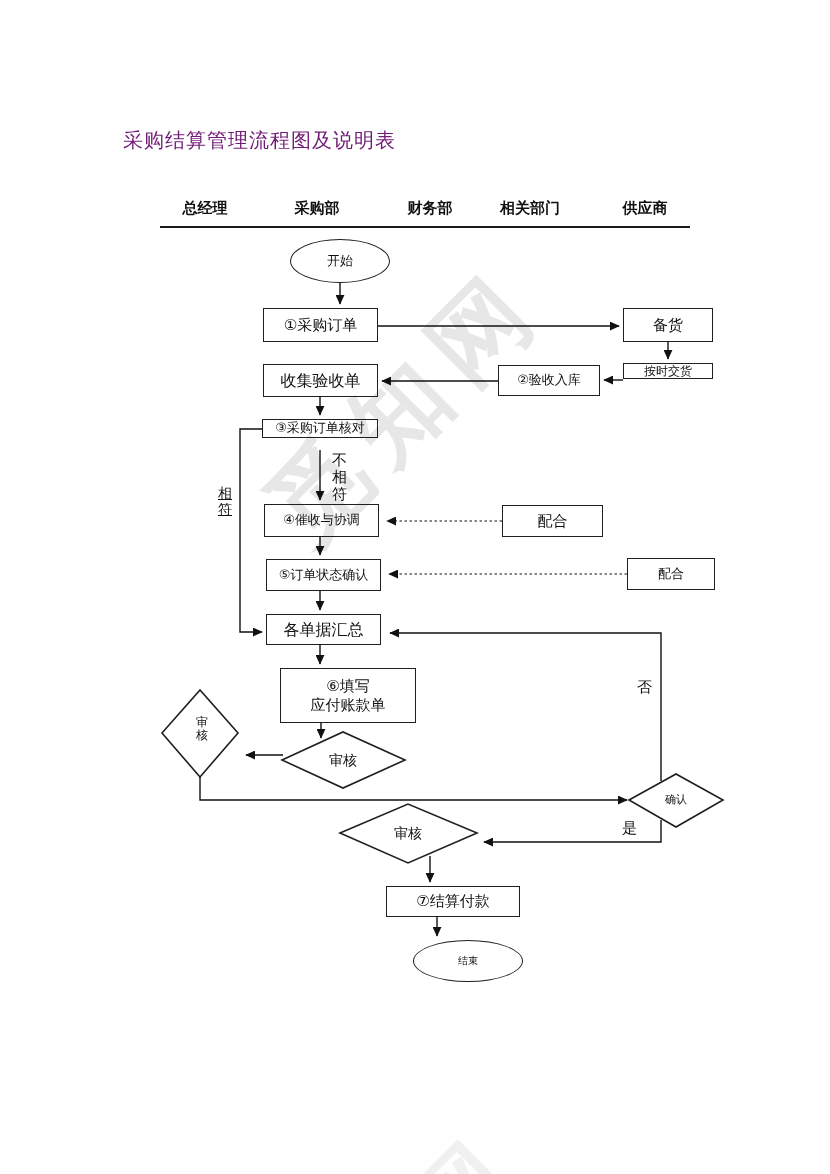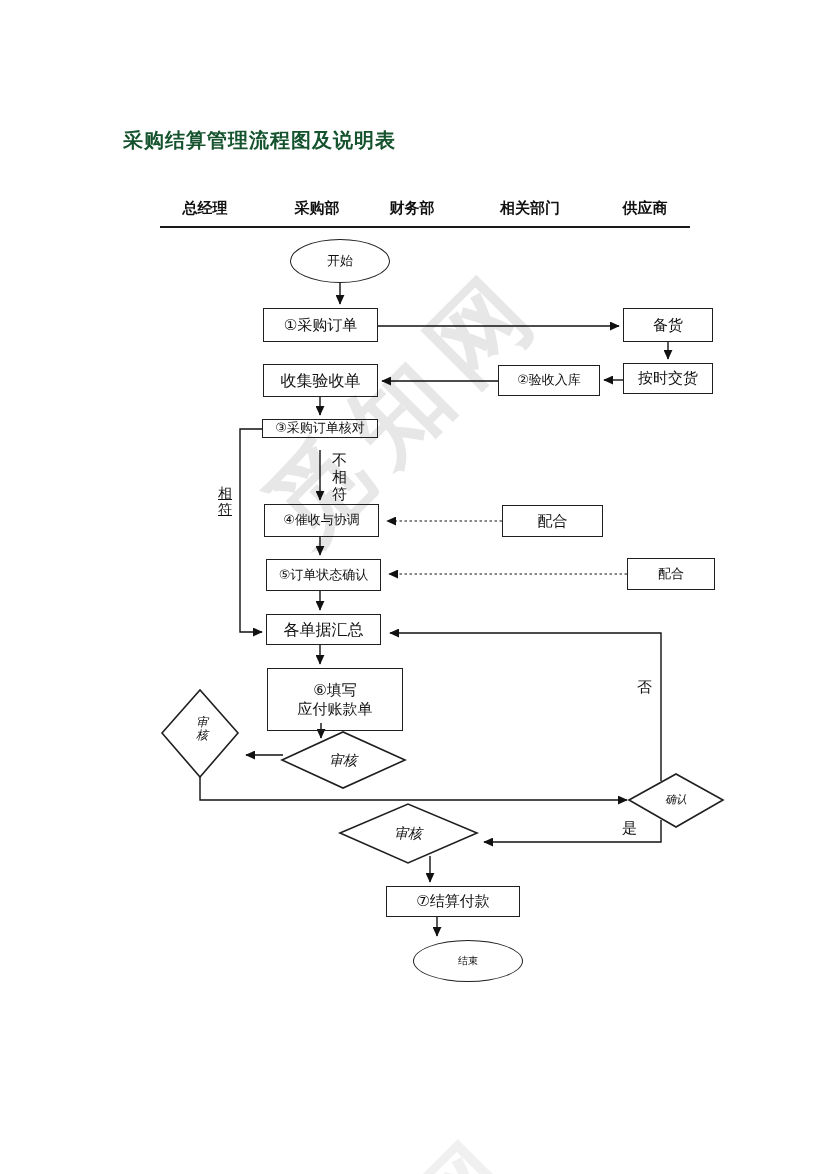--- a/index.html
+++ b/index.html
@@ -1,28 +1,28 @@
 <!DOCTYPE html>
 <html><head>
 <meta charset="utf-8">
 <style>
   html,body{margin:0;padding:0;background:#fff;}
   .page{
     position:relative;width:830px;height:1174px;background:#fff;overflow:hidden;
     font-family:"Liberation Sans","DejaVu Sans",sans-serif;color:#111;
   }
-  .title{position:absolute;left:123px;top:127px;font-size:20px;font-weight:bold;color:#14532d;margin:0;letter-spacing:1px;}
+  .title{position:absolute;left:123px;top:127px;font-size:20px;font-weight:normal;color:#701a75;margin:0;letter-spacing:1px;}
   .lane-label{position:absolute;top:199px;transform:translateX(-50%);font-size:15px;font-weight:bold;white-space:nowrap;}
   .lane-underline{position:absolute;left:160px;top:226px;width:530px;height:0;border-top:2px solid #1a1a1a;}
   .node{
     position:absolute;display:flex;flex-direction:column;align-items:center;justify-content:center;
     border:1.6px solid #1f1f1f;background:transparent;text-align:center;line-height:1.25;box-sizing:border-box;
   }
   .ellipse{border-radius:50%;}
-  .dlabel{position:absolute;text-align:center;line-height:1.15;font-style:italic;}
+  .dlabel{position:absolute;text-align:center;line-height:1.15;}
   .vtext{word-break:break-all;line-height:1.12;text-align:right;}
   .edge-label{position:absolute;line-height:1.12;}
   svg.connectors{position:absolute;left:0;top:0;}
   .watermark{
     position:absolute;font-weight:bold;color:#e7e7e7;text-align:center;white-space:nowrap;
     pointer-events:none;user-select:none;z-index:0;
   }
   .wm1{left:225px;top:350px;width:360px;height:110px;line-height:110px;font-size:95px;letter-spacing:18px;transform:rotate(-45deg);}
   .wm2{left:405px;top:1141px;width:110px;height:110px;line-height:110px;font-size:95px;transform:rotate(-45deg);color:#f0f0f0;}
   .layer{position:absolute;left:0;top:0;z-index:1;}
@@ -34,21 +34,21 @@
 
   <div class="watermark wm1">觅知网</div>
   <div class="watermark wm2">网</div>
 
   <div class="layer" style="width:830px;height:1174px;">
 
     <h1 class="title">采购结算管理流程图及说明表</h1>
 
     <div class="lane-label" style="left:205px;text-align:center;">总经理</div>
     <div class="lane-label" style="left:317px;">采购部</div>
-    <div class="lane-label" style="left:412px;">财务部</div>
+    <div class="lane-label" style="left:430px;">财务部</div>
     <div class="lane-label" style="left:530px;">相关部门</div>
     <div class="lane-label" style="left:645px;">供应商</div>
     <div class="lane-underline"></div>
 
     <svg class="connectors" width="830" height="1174" viewBox="0 0 830 1174">
       <defs>
         <marker id="arr" markerUnits="userSpaceOnUse" markerWidth="11" markerHeight="9" refX="9.2" refY="4.5" orient="auto">
           <path d="M0,0 L10,4.5 L0,9 z" fill="#111"></path>
         </marker>
       </defs>
@@ -86,39 +86,39 @@
         <line x1="627" y1="574" x2="389" y2="574" marker-end="url(#arr)"></line>
       </g>
     </svg>
 
     <div class="node ellipse" style="left:290px;top:239px;width:100px;height:44px;font-size:13px;">开始</div>
 
     <div class="node" style="left:263px;top:308px;width:115px;height:34px;font-size:15px;">①采购订单</div>
 
     <div class="node" style="left:623px;top:308px;width:90px;height:34px;font-size:15px;">备货</div>
 
-    <div class="node" style="left:623px;top:363px;width:90px;height:31px;font-size:15px;">按时交货</div>
+    <div class="node" style="left:623px;top:363px;width:90px;height:16px;font-size:12px;">按时交货</div>
 
     <div class="node" style="left:498px;top:365px;width:102px;height:31px;font-size:13px;">②验收入库</div>
 
     <div class="node" style="left:263px;top:364px;width:115px;height:33px;font-size:16px;">收集验收单</div>
 
     <div class="node" style="left:262px;top:419px;width:116px;height:19px;font-size:13px;">③采购订单核对</div>
 
     <div class="node" style="left:264px;top:504px;width:115px;height:33px;font-size:13px;">④催收与协调</div>
 
     <div class="node" style="left:502px;top:505px;width:101px;height:32px;font-size:15px;">配合</div>
 
     <div class="node" style="left:266px;top:559px;width:115px;height:32px;font-size:13px;">⑤订单状态确认</div>
 
     <div class="node" style="left:627px;top:558px;width:88px;height:32px;font-size:13px;">配合</div>
 
     <div class="node" style="left:266px;top:614px;width:115px;height:31px;font-size:16px;">各单据汇总</div>
 
-    <div class="node" style="left:267px;top:668px;width:136px;height:63px;font-size:15px;">
+    <div class="node" style="left:280px;top:668px;width:136px;height:55px;font-size:15px;">
       <div>⑥填写</div>
       <div>应付账款单</div>
     </div>
 
     <div class="node" style="left:386px;top:886px;width:134px;height:31px;font-size:15px;">⑦结算付款</div>
 
     <div class="node ellipse" style="left:413px;top:940px;width:110px;height:42px;font-size:10px;">结束</div>
 
     <div class="dlabel vtext" style="left:192px;top:716px;width:16px;font-size:12px;">审核</div>
     <div class="dlabel" style="left:313px;top:752px;width:60px;font-size:14px;">审核</div>

